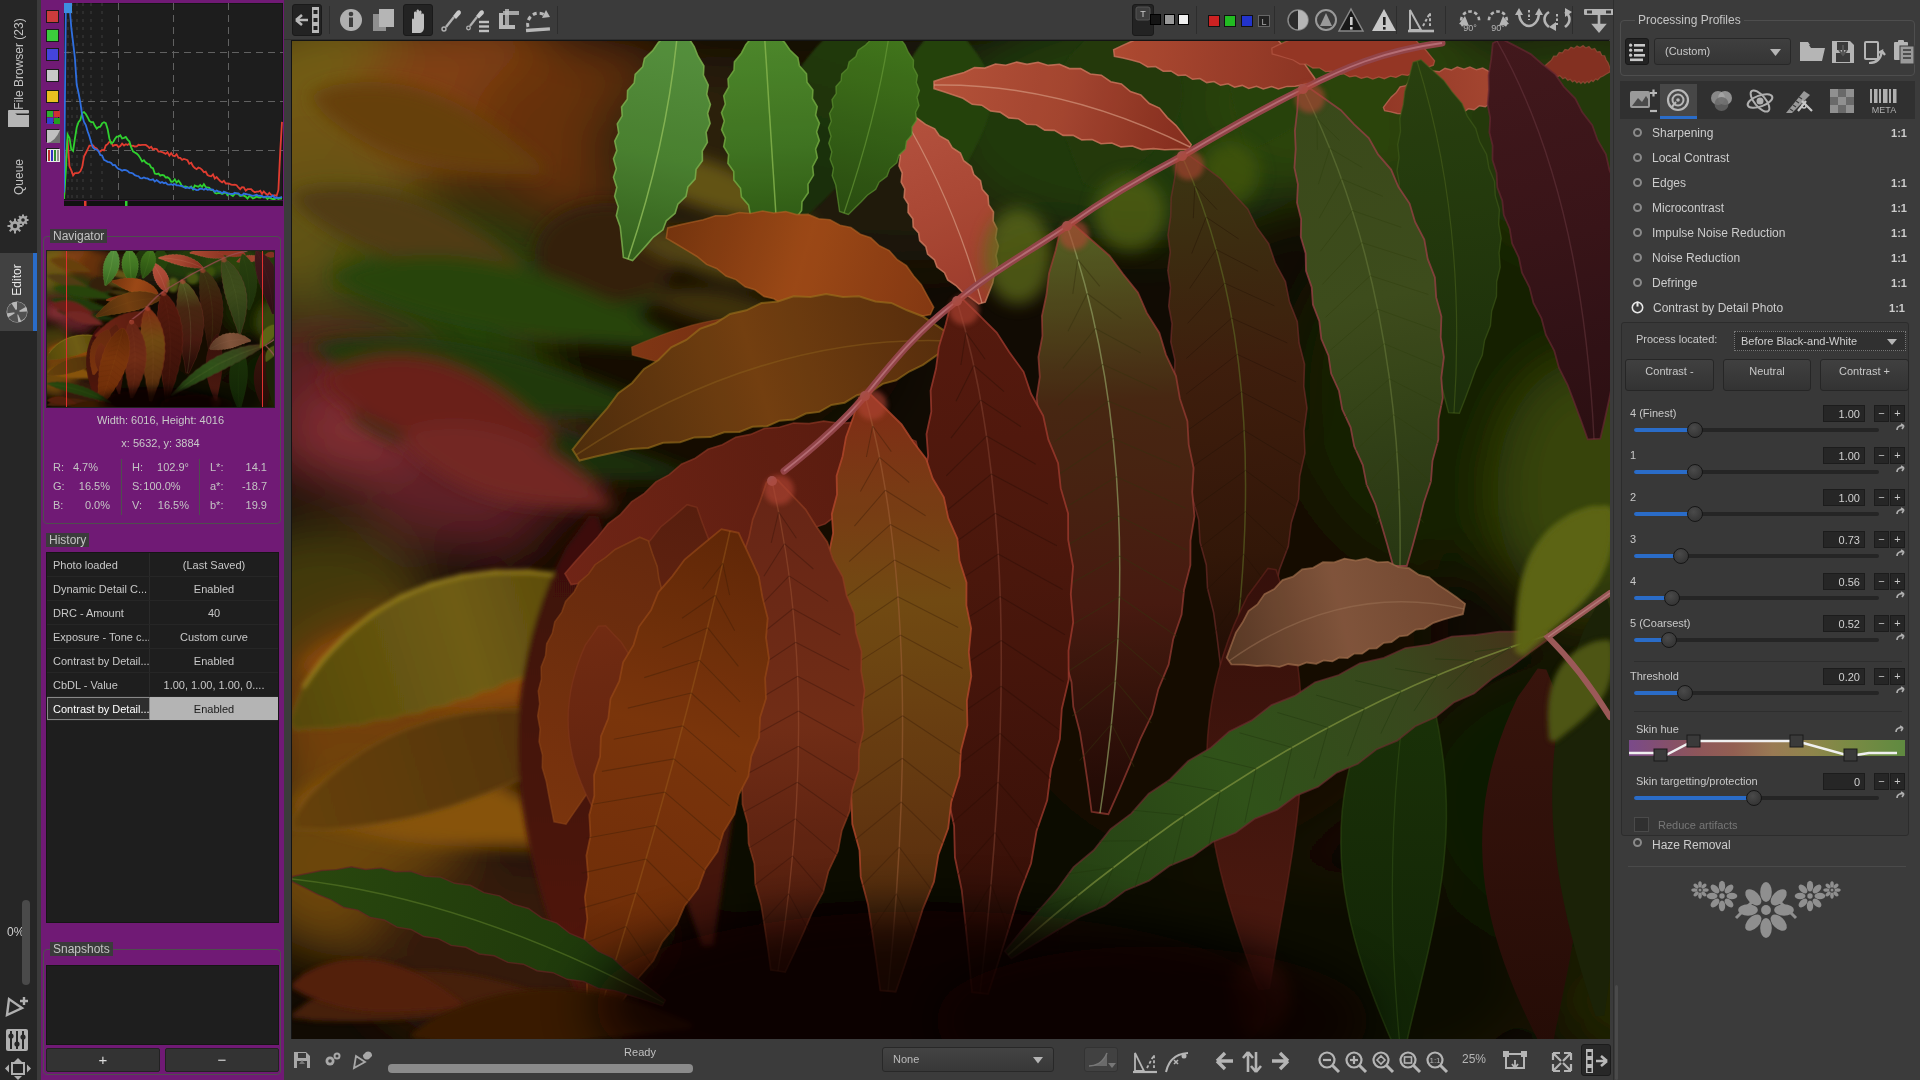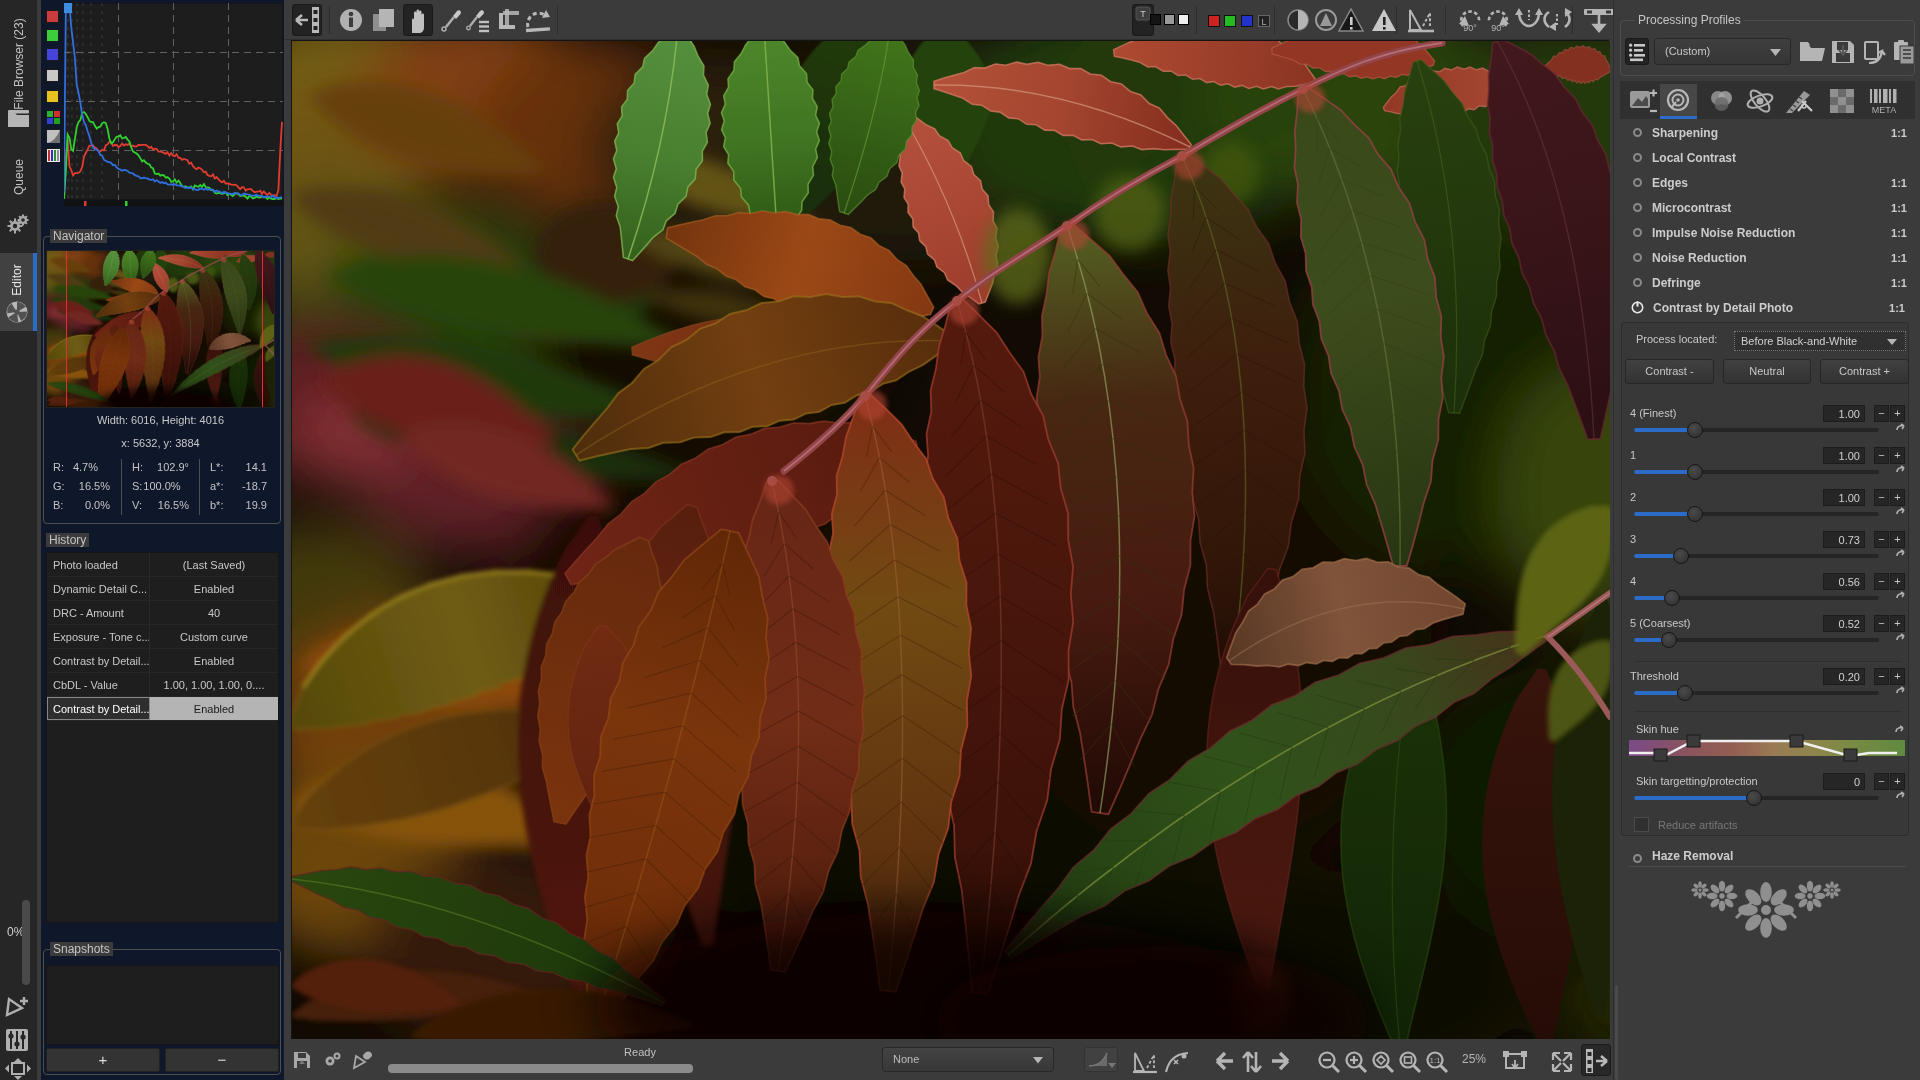--- a/index.html
+++ b/index.html
@@ -1,18 +1,18 @@
 <!DOCTYPE html>
 <html><head><meta charset="utf-8"><title>rt</title><style>
 *{margin:0;padding:0;box-sizing:border-box}
 html,body{width:1920px;height:1080px;overflow:hidden;background:#3b3b3b;font-family:"Liberation Sans",sans-serif;color:#c8c8c8;font-size:11px}
 #tabstrip{position:absolute;left:0;top:0;width:37px;height:1080px;background:#262626}
 .vtext{position:absolute;left:50%;transform:translateX(-50%) rotate(-90deg);transform-origin:center;white-space:nowrap;color:#c2c2c2;font-size:12px}
 #edtab{position:absolute;left:0;top:253px;width:37px;height:78px;background:#414141;border-right:4px solid #2a6cc8}
-#leftpanel{position:absolute;left:41px;top:0;width:243px;height:1080px;background:#0f172a}
+#leftpanel{position:absolute;left:41px;top:0;width:243px;height:1080px;background:#701a75}
 .hbtn{position:absolute;left:5px;width:13px;height:13px;border:1px solid #1a1a1a}
 .panlabel{position:absolute;color:#c4c4c4;font-size:12px;background:#3b3b3b;padding:0 3px;z-index:3}
 .pframe{position:absolute;border:1px solid #4e4e4e;border-radius:4px}
 #navthumb{position:absolute;left:5px;top:250px;width:229px;height:158px;background:#111;overflow:hidden;border:1px solid #222}
 .navtxt{position:absolute;width:229px;left:5px;text-align:center;color:#c8c8c8}
 #navtable{position:absolute;left:8px;top:457px;width:224px;color:#c4c4c4}
 #navtable div{position:absolute;white-space:pre}
 #histbox{position:absolute;left:5px;top:552px;width:233px;height:371px;background:#1e1e1e;border:1px solid #151515}
 .hrow{height:24px;line-height:24px;display:flex;border-bottom:1px solid #262626;background:#1e1e1e}
 .hrow .hl{width:103px;padding-left:6px;color:#c8c8c8;border-right:1px solid #2a2a2a;overflow:hidden;white-space:nowrap}
@@ -31,36 +31,36 @@
 #rightpanel{position:absolute;left:1613px;top:0;width:307px;height:1080px;background:#3b3b3b;border-left:1px solid #2e2e2e}
 #ppframe{position:absolute;left:6px;top:20px;width:295px;height:56px;border:1px solid #4e4e4e;border-radius:4px}
 #ppdrop{position:absolute;left:40px;top:38px;width:137px;height:27px;background:linear-gradient(#3f3f3f,#353535);border:1px solid #282828;border-radius:3px;line-height:25px;padding-left:10px;color:#c8c8c8}
 #ppicon{position:absolute;left:11px;top:38px;width:24px;height:27px;background:#232323;border:1px solid #191919;border-radius:3px}
 .ppbtn{position:absolute;top:39px;width:27px;height:28px}
 #tooltabs{position:absolute;left:6px;top:81px;width:295px;height:38px;background:#303030}
 .ttab{position:absolute;top:3px;width:36px;height:35px}
 .ttab.on{background:#474747;border-bottom:3px solid #2a6cc8}
 .trow{height:25px;display:flex;align-items:center;padding-left:13px}
 .tdot{width:9px;height:9px;border-radius:50%;border:2px solid #8a8a8a;margin-right:10px;flex:none}
-.tname{font-weight:bold;color:#ccc;font-size:12px}
+.tname{font-weight:normal;color:#ccc;font-size:12px}
 .ttag{margin-left:auto;margin-right:8px;font-weight:bold;color:#ccc;font-size:11px}
 #toollist{position:absolute;left:6px;top:120px;width:295px}
 #cbdlhead{position:absolute;left:6px;top:295px;width:295px;height:25px;display:flex;align-items:center;padding-left:11px}
 #cbdlbox{position:absolute;left:7px;top:322px;width:288px;height:514px;background:#383838;border:1px solid #2c2c2c;border-radius:3px}
-#hazehead{position:absolute;left:6px;top:838px;width:295px;height:25px;display:flex;align-items:flex-end;padding-left:13px}
+#hazehead{position:absolute;left:6px;top:838px;width:295px;height:25px;display:flex;align-items:flex-start;padding-left:13px}
 .sgroup{position:absolute;left:12px;width:270px;height:40px}
 .slabel{position:absolute;left:-4px;top:0;color:#c8c8c8}
 .sval{position:absolute;left:189px;top:-2px;width:42px;height:17px;background:#262626;border:1px solid #1c1c1c;text-align:right;padding-right:4px;line-height:16px;color:#d0d0d0}
 .sminus{position:absolute;left:240px;top:-2px;width:15px;height:17px;text-align:center;line-height:15px;color:#c8c8c8;background:#262626;border:1px solid #1c1c1c}
 .splus{position:absolute;left:256px;top:-2px;width:15px;height:17px;text-align:center;line-height:15px;color:#c8c8c8;background:#262626;border:1px solid #1c1c1c}
 .strack{position:absolute;left:0px;top:21px;width:245px;height:4px;background:#252525;border-radius:2px}
 .sfill{position:absolute;left:0;top:0;height:4px;background:#2a6cc8;border-radius:2px}
 .sknob{position:absolute;top:-6px;width:16px;height:16px;border-radius:50%;background:radial-gradient(circle at 40% 35%,#4a4a4a,#2e2e2e);border:1px solid #161616}
 .sreset{position:absolute;left:261px;top:16px}
-.cbtn{position:absolute;top:36px;width:89px;height:25px;background:linear-gradient(#404040,#333);border:1px solid #262626;border-radius:3px;text-align:center;line-height:23px;color:#c8c8c8}
+.cbtn{position:absolute;top:36px;width:89px;height:32px;background:linear-gradient(#404040,#333);border:1px solid #262626;border-radius:3px;text-align:center;line-height:23px;color:#c8c8c8}
 #procdrop{position:absolute;left:112px;top:8px;width:172px;height:20px;background:#303030;border:1px dotted #777;line-height:18px;padding-left:6px;color:#d0d0d0}
 .powicon{width:13px;height:13px;margin-right:9px}
 #botbar .bicon{position:absolute;top:11px}
 </style></head><body>
 
 <div id="tabstrip">
   <div class="vtext" style="top:57px">File Browser (23)</div>
   <svg width="21" height="17" style="position:absolute;left:8px;top:110px">
       <path d="M0,3 L7,3 L9,5 L21,5 L21,17 L0,17 Z" fill="#b5b5b5"></path>
       <rect x="0" y="0" width="21" height="3.5" rx="1" fill="#b5b5b5"></rect>

